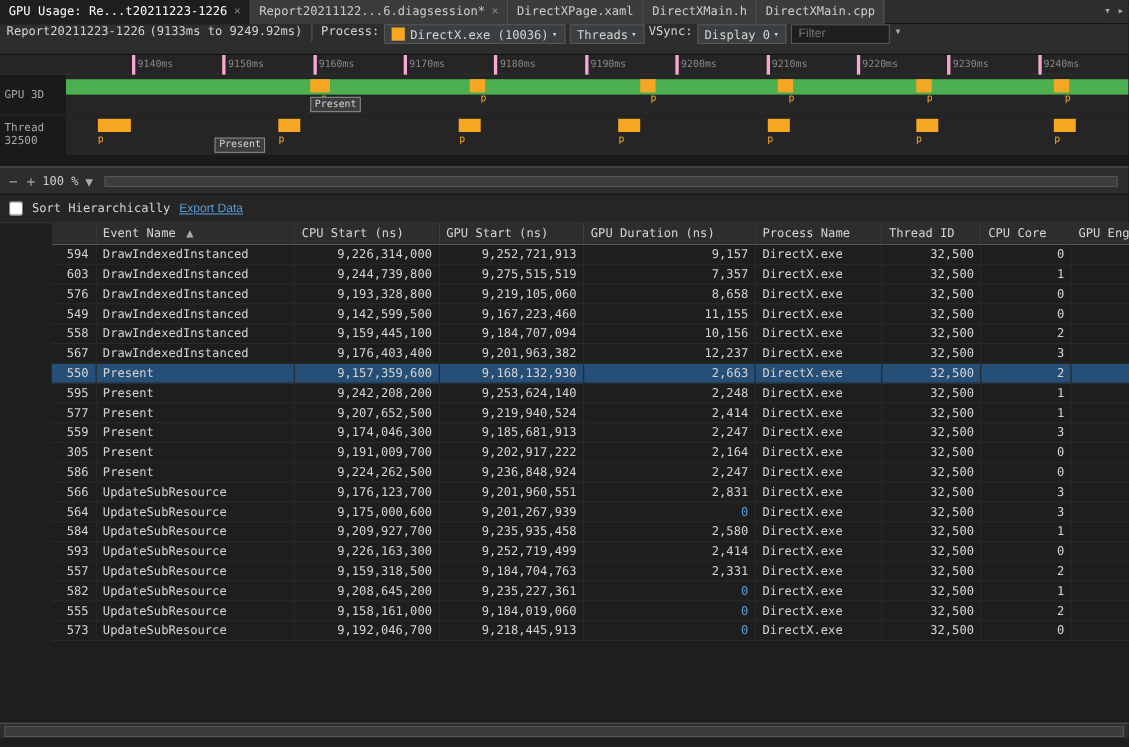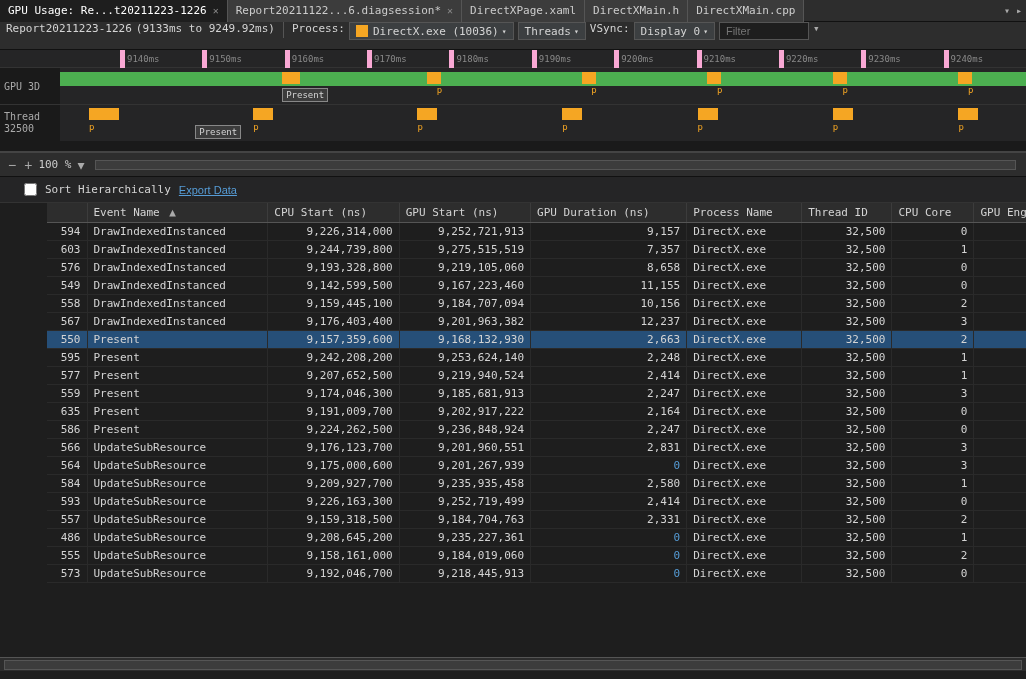--- a/index.html
+++ b/index.html
@@ -106,21 +106,21 @@
       height: 18px;
       border-bottom: 1px solid #333;
       padding-left: 60px;
       background: #252526;
     }
     .ruler-tick {
       flex: 1;
       text-align: left;
       font-size: 9px;
       color: #888;
-      border-left: 5px solid #f9a8d4;
+      border-left: 3px solid #f9a8d4;
       padding-left: 2px;
       height: 18px;
       line-height: 18px;
     }
     .timeline-row {
       display: flex;
       align-items: center;
       height: 36px;
       position: relative;
     }
@@ -181,21 +181,21 @@
       position: relative;
     }
 
     
     .sort-bar {
       display: flex;
       align-items: center;
       background: #252526;
       height: 26px;
       border-bottom: 1px solid #333;
-      padding: 0 24px;
+      padding: 0 8px;
       gap: 8px;
     }
     .sort-checkbox { accent-color: #007acc; }
     .sort-label { font-size: 11px; color: #d4d4d4; }
     .export-btn {
       background: none;
       border: none;
       color: #569cd6;
       font-size: 11px;
       cursor: pointer;
@@ -507,21 +507,21 @@
     <td>Present</td>
     <td class="num">9,174,046,300</td>
     <td class="num">9,185,681,913</td>
     <td class="num nonzero">2,247</td>
     <td>DirectX.exe</td>
     <td class="num">32,500</td>
     <td class="num">3</td>
     <td class="num">3D</td>
   </tr>
         <tr>
-    <td class="num">635</td>
+    <td class="num">305</td>
     <td>Present</td>
     <td class="num">9,191,009,700</td>
     <td class="num">9,202,917,222</td>
     <td class="num nonzero">2,164</td>
     <td>DirectX.exe</td>
     <td class="num">32,500</td>
     <td class="num">0</td>
     <td class="num">3D</td>
   </tr>
         <tr>
@@ -584,21 +584,21 @@
     <td>UpdateSubResource</td>
     <td class="num">9,159,318,500</td>
     <td class="num">9,184,704,763</td>
     <td class="num nonzero">2,331</td>
     <td>DirectX.exe</td>
     <td class="num">32,500</td>
     <td class="num">2</td>
     <td class="num">3D</td>
   </tr>
         <tr>
-    <td class="num">486</td>
+    <td class="num">582</td>
     <td>UpdateSubResource</td>
     <td class="num">9,208,645,200</td>
     <td class="num">9,235,227,361</td>
     <td class="num zero">0</td>
     <td>DirectX.exe</td>
     <td class="num">32,500</td>
     <td class="num">1</td>
     <td class="num">3D</td>
   </tr>
         <tr>

